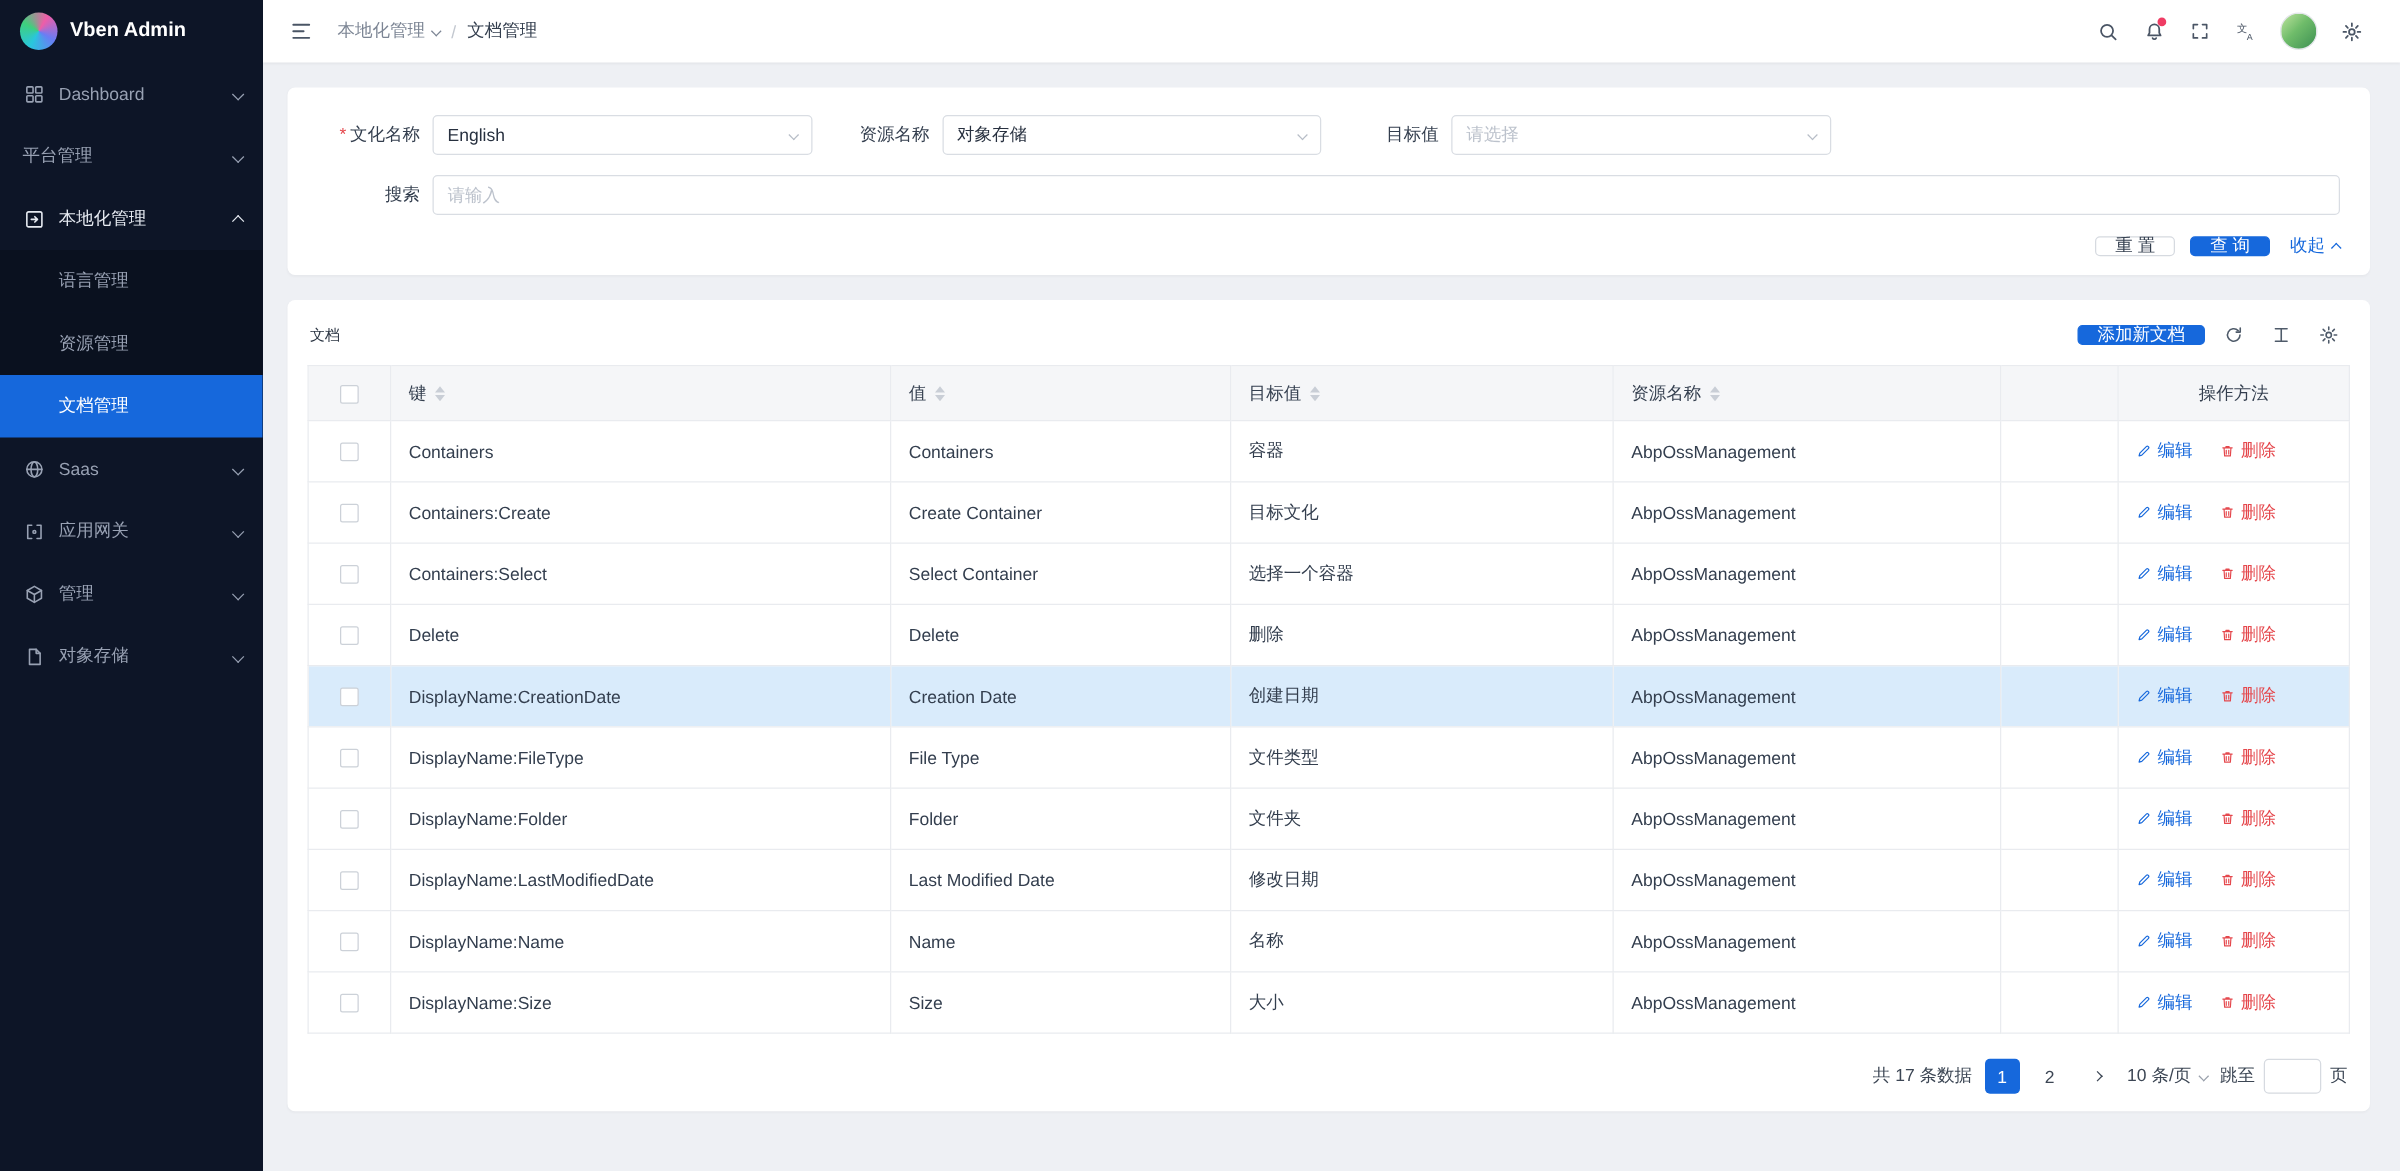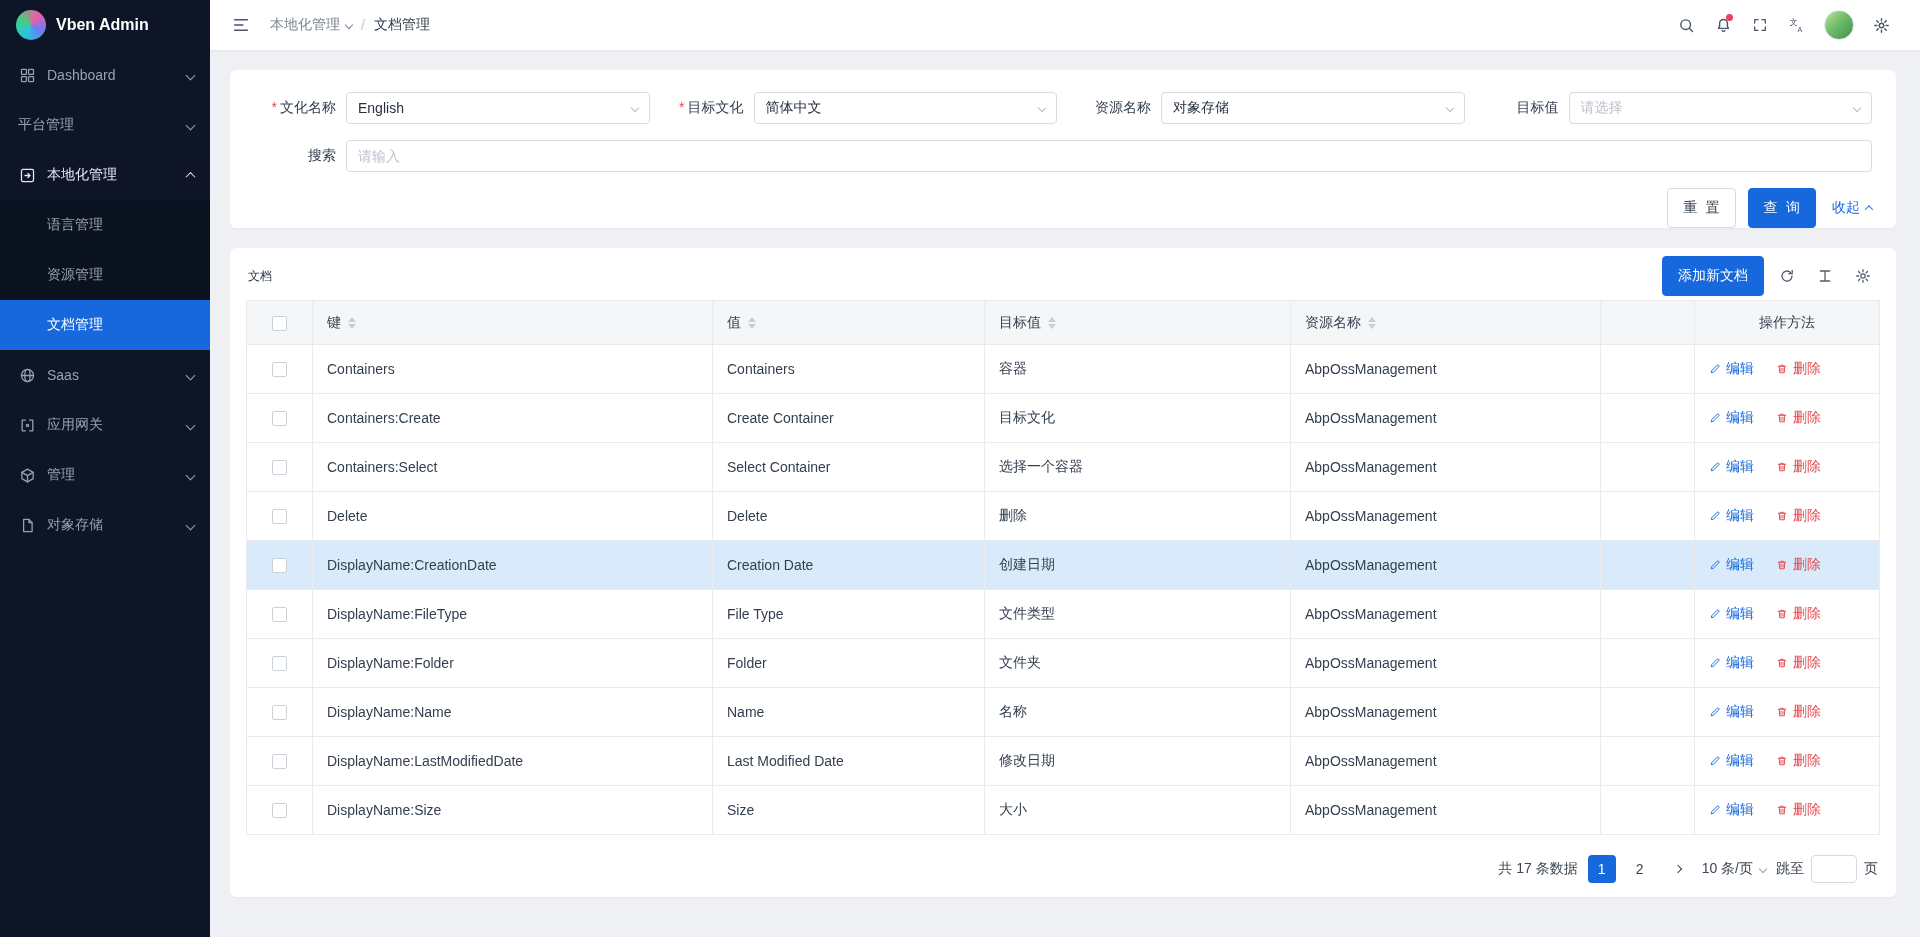--- a/index.html
+++ b/index.html
@@ -34,33 +34,33 @@
   .crumb-sep{color:#c2c7cf}
   .crumb-cur{color:#333e4e}
   .tb-right{margin-left:auto;display:flex;align-items:center;gap:3px}
   .ndot{position:absolute;top:6px;right:7px;width:7px;height:7px;border-radius:50%;background:#ef3c64}
   .avatar{width:30px;height:30px;border-radius:50%;background:linear-gradient(135deg,#bfe49e 0%,#6fbc6a 45%,#3c8f52 100%);margin:0 7px;cursor:pointer;flex:none;border:1px solid #e3e6ea}
 
   
   .card{background:#fff;border-radius:6px;margin:20px 24px 0 20px;box-shadow:0 1px 2px rgba(0,0,0,.03)}
 
   
-  .filter{padding:22px 24px 0}
+  .filter{padding:22px 24px 14px}
   .fgrid{display:grid;grid-template-columns:repeat(4,1fr);column-gap:12px}
   .field{display:flex;align-items:center;min-width:0}
   .flabel{width:92px;flex:none;text-align:right;padding-right:10px;color:#333e4e;white-space:nowrap}
   .req{color:#e5484d;margin-right:3px}
   .sel{flex:1;height:32px;border:1px solid #d9dde3;border-radius:4px;background:#fff;display:flex;align-items:center;justify-content:space-between;padding:0 11px;color:#27303f;cursor:pointer;min-width:0}
   .sel .chev{color:#b7bdc7}
   .sel.ph .selval{color:#bcc2cc}
   .srow{display:flex;align-items:center;margin-top:16px}
   .tin{flex:1;height:32px;border:1px solid #d9dde3;border-radius:4px;padding:0 11px;font:inherit;color:#27303f;outline:none;background:#fff}
   .tin::placeholder{color:#bcc2cc}
   .btnrow{display:flex;align-items:center;justify-content:flex-end;gap:12px;margin-top:16px}
-  .btn{height:40px;padding:0 15px;border-radius:4px;font-size:14px;display:inline-flex;align-items:center;justify-content:center;cursor:pointer;font-family:Liberation Mono, monospace}
+  .btn{height:16px;padding:0 15px;border-radius:4px;font-size:14px;display:inline-flex;align-items:center;justify-content:center;cursor:pointer;font-family:Liberation Sans, sans-serif}
   .btn.default{border:1px solid #d6dae0;background:#fff;color:#333e4e}
   .btn.primary{background:#1668dc;border:1px solid #1668dc;color:#fff}
   .collapse-link{color:#1668dc;display:inline-flex;align-items:center;gap:6px;cursor:pointer;margin-left:4px}
 
   
   .tcard{padding:4px 16px 14px}
   .thead-bar{height:48px;display:flex;align-items:center;padding:0 2px}
   .ttitle{font-size:12px;color:#2a3442}
   .tc-right{margin-left:auto;display:flex;align-items:center;gap:8px}
   .tool{width:30px;height:30px;display:flex;align-items:center;justify-content:center;color:#4f5b6a;cursor:pointer;border-radius:4px}
@@ -243,27 +243,20 @@
     <div class="fgrid">
 
       <div class="field">
         <label class="flabel"><i class="req">*</i><span>文化名称</span></label>
         <div class="sel">
           <span class="selval">English</span>
           <span class="chev sm"></span>
         </div>
       </div>
 
-      <div class="field">
-        <label class="flabel"><i class="req">*</i><span>目标文化</span></label>
-        <div class="sel">
-          <span class="selval">简体中文</span>
-          <span class="chev sm"></span>
-        </div>
-      </div>
 
       <div class="field">
         <label class="flabel"><span>资源名称</span></label>
         <div class="sel">
           <span class="selval">对象存储</span>
           <span class="chev sm"></span>
         </div>
       </div>
 
       <div class="field">
@@ -519,45 +512,45 @@
             <span class="act del">
                 <svg width="12" height="12" viewBox="0 0 24 24" fill="none" stroke="currentColor" stroke-width="1.9" stroke-linecap="round" stroke-linejoin="round">
                   <path d="M4.5 6.5h15M9.5 6.5V4.5h5v2M6.5 6.5l.9 13h9.2l.9-13M10 10.5v6M14 10.5v6"></path>
                 </svg>
                 <i>删除</i>
               </span>
           </td>
         </tr>
         <tr>
           <td class="c-cb"><span class="cb"></span></td>
+          <td>DisplayName:LastModifiedDate</td>
+          <td>Last Modified Date</td>
+          <td>修改日期</td>
+          <td>AbpOssManagement</td>
+          <td></td>
+          <td class="c-act">
+            <span class="act edit">
+                <svg width="12" height="12" viewBox="0 0 24 24" fill="none" stroke="currentColor" stroke-width="1.9" stroke-linejoin="round">
+                  <path d="M4.5 19.5l1.2-4.4L16.5 4.3a1.6 1.6 0 0 1 2.3 0l.9.9a1.6 1.6 0 0 1 0 2.3L8.9 18.3 4.5 19.5z"></path>
+                </svg>
+                <i>编辑</i>
+              </span>
+            <span class="act del">
+                <svg width="12" height="12" viewBox="0 0 24 24" fill="none" stroke="currentColor" stroke-width="1.9" stroke-linecap="round" stroke-linejoin="round">
+                  <path d="M4.5 6.5h15M9.5 6.5V4.5h5v2M6.5 6.5l.9 13h9.2l.9-13M10 10.5v6M14 10.5v6"></path>
+                </svg>
+                <i>删除</i>
+              </span>
+          </td>
+        </tr>
+        <tr>
+          <td class="c-cb"><span class="cb"></span></td>
           <td>DisplayName:Name</td>
           <td>Name</td>
           <td>名称</td>
-          <td>AbpOssManagement</td>
-          <td></td>
-          <td class="c-act">
-            <span class="act edit">
-                <svg width="12" height="12" viewBox="0 0 24 24" fill="none" stroke="currentColor" stroke-width="1.9" stroke-linejoin="round">
-                  <path d="M4.5 19.5l1.2-4.4L16.5 4.3a1.6 1.6 0 0 1 2.3 0l.9.9a1.6 1.6 0 0 1 0 2.3L8.9 18.3 4.5 19.5z"></path>
-                </svg>
-                <i>编辑</i>
-              </span>
-            <span class="act del">
-                <svg width="12" height="12" viewBox="0 0 24 24" fill="none" stroke="currentColor" stroke-width="1.9" stroke-linecap="round" stroke-linejoin="round">
-                  <path d="M4.5 6.5h15M9.5 6.5V4.5h5v2M6.5 6.5l.9 13h9.2l.9-13M10 10.5v6M14 10.5v6"></path>
-                </svg>
-                <i>删除</i>
-              </span>
-          </td>
-        </tr>
-        <tr>
-          <td class="c-cb"><span class="cb"></span></td>
-          <td>DisplayName:LastModifiedDate</td>
-          <td>Last Modified Date</td>
-          <td>修改日期</td>
           <td>AbpOssManagement</td>
           <td></td>
           <td class="c-act">
             <span class="act edit">
                 <svg width="12" height="12" viewBox="0 0 24 24" fill="none" stroke="currentColor" stroke-width="1.9" stroke-linejoin="round">
                   <path d="M4.5 19.5l1.2-4.4L16.5 4.3a1.6 1.6 0 0 1 2.3 0l.9.9a1.6 1.6 0 0 1 0 2.3L8.9 18.3 4.5 19.5z"></path>
                 </svg>
                 <i>编辑</i>
               </span>
             <span class="act del">

